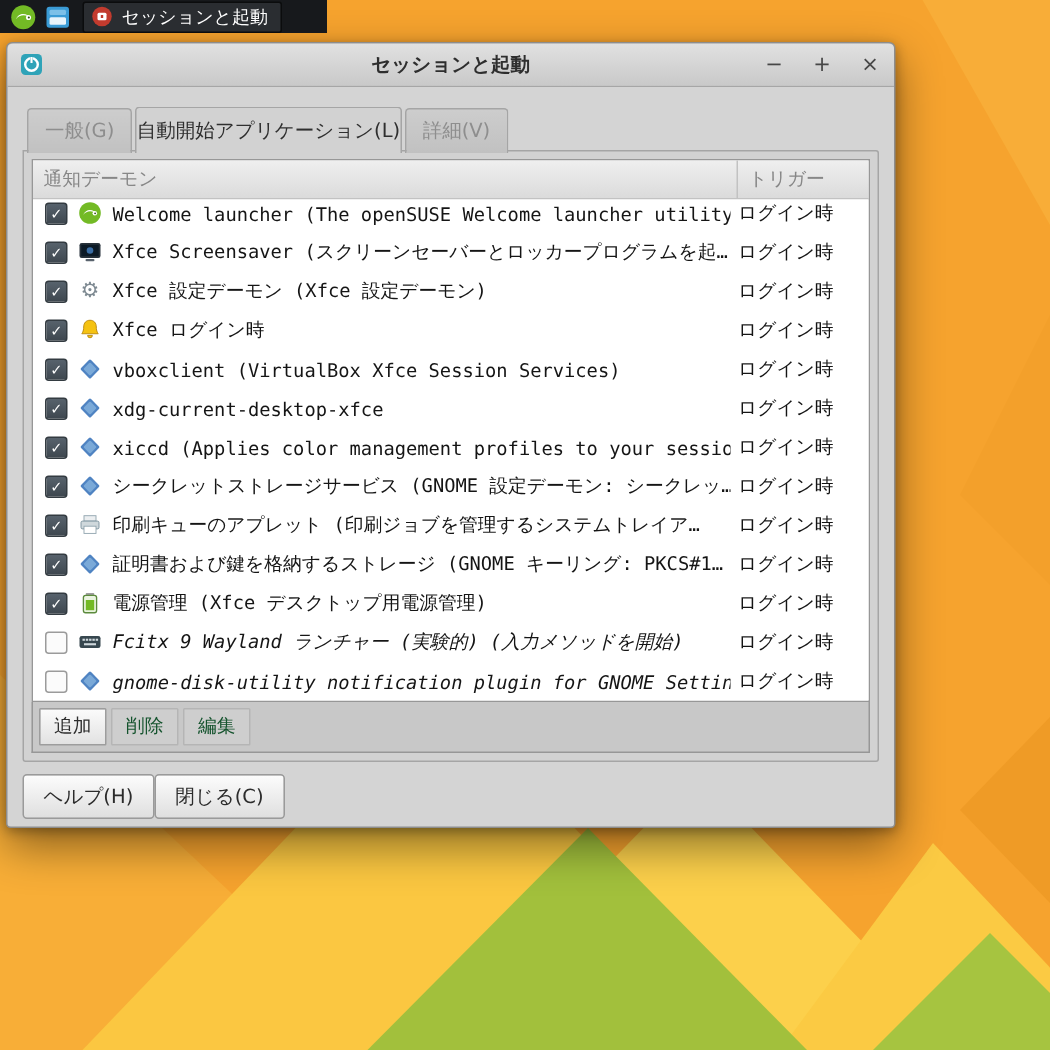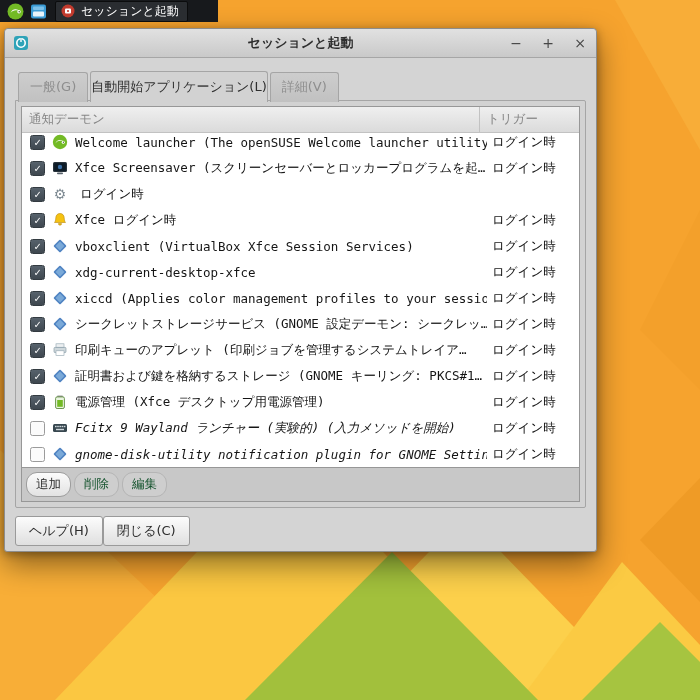--- a/index.html
+++ b/index.html
@@ -58,21 +58,21 @@
   }
   .notebook{
     border:1px solid #a5a5a5;background:#d2d2d2;padding:5px;
     display:flex;flex-direction:column;border-radius:0 2px 2px 2px;flex:none;
   }
   
   .table{border:1px solid #979797;background:#fff;display:flex;flex-direction:column;}
   .thead{display:flex;height:25px;flex:none;background:linear-gradient(#efefef,#dbdbdb);border-bottom:1px solid #c2c2c2;}
   .th{font-size:12.5px;color:#878787;display:flex;align-items:center;padding-left:7px;box-sizing:border-box;}
   .th.program{flex:1;}
-  .th.trigger{width:100px;border-left:1px solid #c2c2c2;flex:none;}
+  .th.trigger{width:88px;border-left:1px solid #c2c2c2;flex:none;}
   .tlist{height:334px;overflow:hidden;background:#ffffff;}
   .trow{
     display:flex;align-items:center;height:26px;padding:0 4px 0 8px;box-sizing:border-box;
     font-family:"DejaVu Sans Mono","DejaVu Sans",monospace;font-size:12.5px;color:#151515;
   }
   .trow:first-child{margin-top:-4px;}
   .trow.italic .rlabel{font-style:italic;}
   .cb{width:15px;height:15px;border-radius:2.5px;margin-right:7px;flex:none;box-sizing:border-box;}
   .cb.on{
     background:linear-gradient(#57626c,#3e474f);border:1px solid #333b41;
@@ -80,21 +80,21 @@
   }
   .cb.off{background:#fbfbfb;border:1px solid #9b9b9b;}
   .ricon{width:16px;height:16px;margin-right:7px;flex:none;display:flex;align-items:center;justify-content:center;}
   .ricon svg{width:16px;height:16px;display:block;}
   .uglyph{font-family:"DejaVu Sans",sans-serif;font-size:14px;line-height:16px;}
   .rlabel{flex:1;white-space:nowrap;overflow:hidden;min-width:0;}
   .rtrig{width:88px;flex:none;white-space:nowrap;padding-left:5px;box-sizing:border-box;}
   
   .actions{display:flex;gap:3px;padding:4px;background:#c8c8c8;border:1px solid #979797;border-top:none;}
   .abtn{
-    font-size:12.5px;padding:3px 9px;border:1px solid #9d9d9d;border-radius:11px;
+    font-size:12.5px;padding:3px 9px;border:1px solid #9d9d9d;border-radius:1px;
     background:linear-gradient(#fbfbfb,#e2e2e2);color:#2d2d2d;
     font-family:"DejaVu Sans","Liberation Sans",sans-serif;
   }
   .abtn.disabled{background:#cecece;border-color:#b5b5b5;color:#14532d;}
   
   .footer{margin-top:auto;display:flex;justify-content:flex-start;align-items:flex-end;padding-top:8px;}
   .btn{
     font-size:13px;padding:5px 13px;border:1px solid #9a9a9a;border-radius:3px;
     background:linear-gradient(#fcfcfc,#dfdfdf);color:#2c2c2c;
     font-family:"DejaVu Sans","Liberation Sans",sans-serif;
@@ -202,20 +202,21 @@
                 </svg>
               </span>
               <span class="rlabel">Xfce Screensaver (スクリーンセーバーとロッカープログラムを起…</span>
               <span class="rtrig">ログイン時</span>
             </div>
             <div class="trow">
               <span class="cb on">✓</span>
               <span class="ricon">
                 <span class="uglyph" style="color:#7e8a92">⚙</span>
               </span>
+              <span class="rlabel">Xfce 設定デーモン (Xfce 設定デーモン)</span>
               <span class="rtrig">ログイン時</span>
             </div>
             <div class="trow">
               <span class="cb on">✓</span>
               <span class="ricon">
                 <svg viewBox="0 0 16 16">
                   <path d="M8 1.5c2.6 0 4.2 1.8 4.2 4.5 0 3 1.3 4.5 1.3 4.5H2.5S3.8 9 3.8 6C3.8 3.3 5.4 1.5 8 1.5z" fill="#f5c211" stroke="#b8860b" stroke-width="0.6"></path>
                   <path d="M6.4 11.6a1.6 1.6 0 003.2 0z" fill="#f5c211" stroke="#b8860b" stroke-width="0.6"></path>
                 </svg>
               </span>

